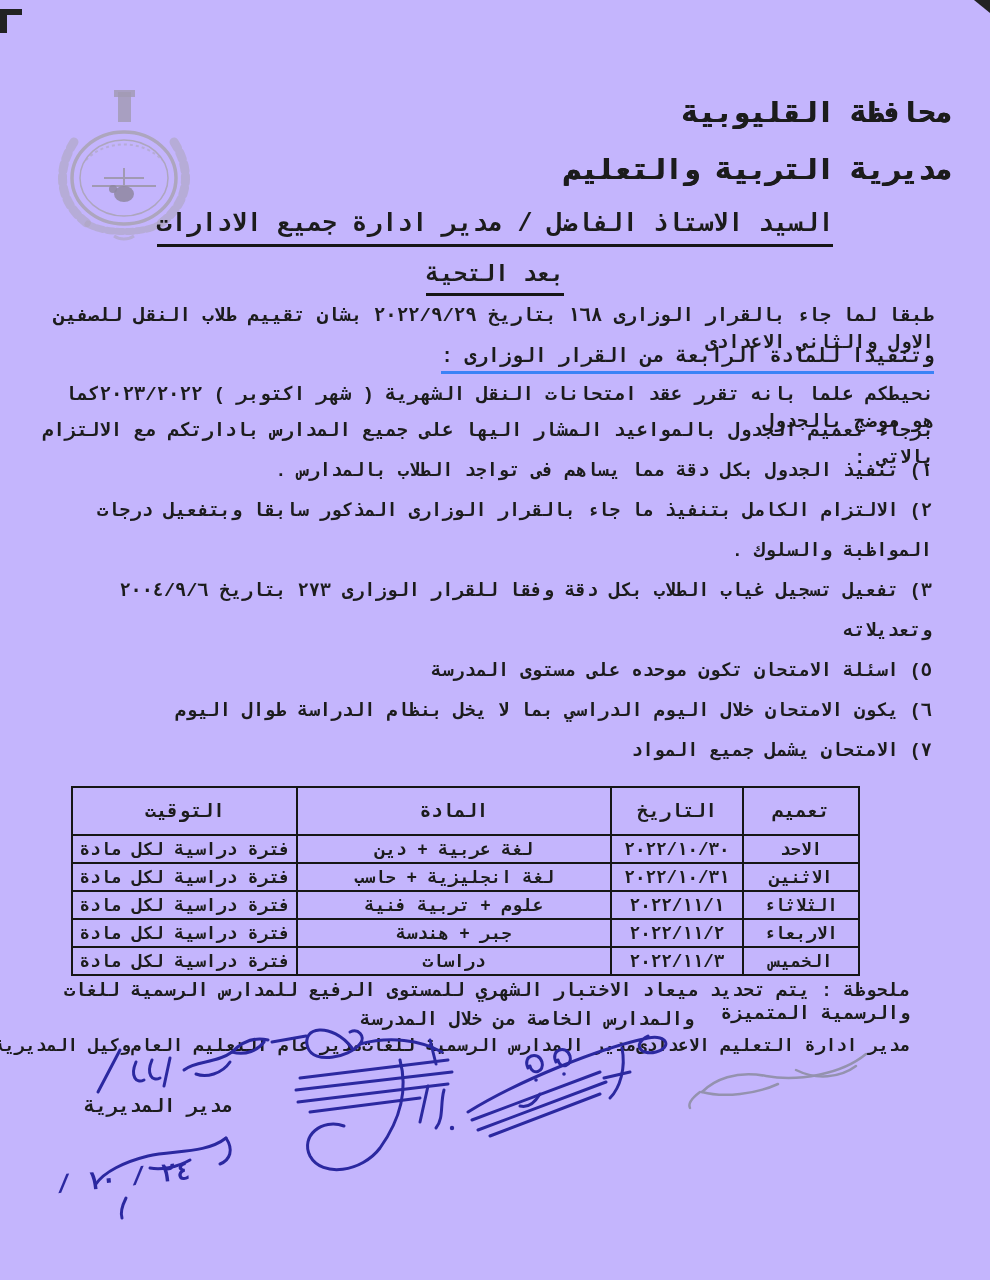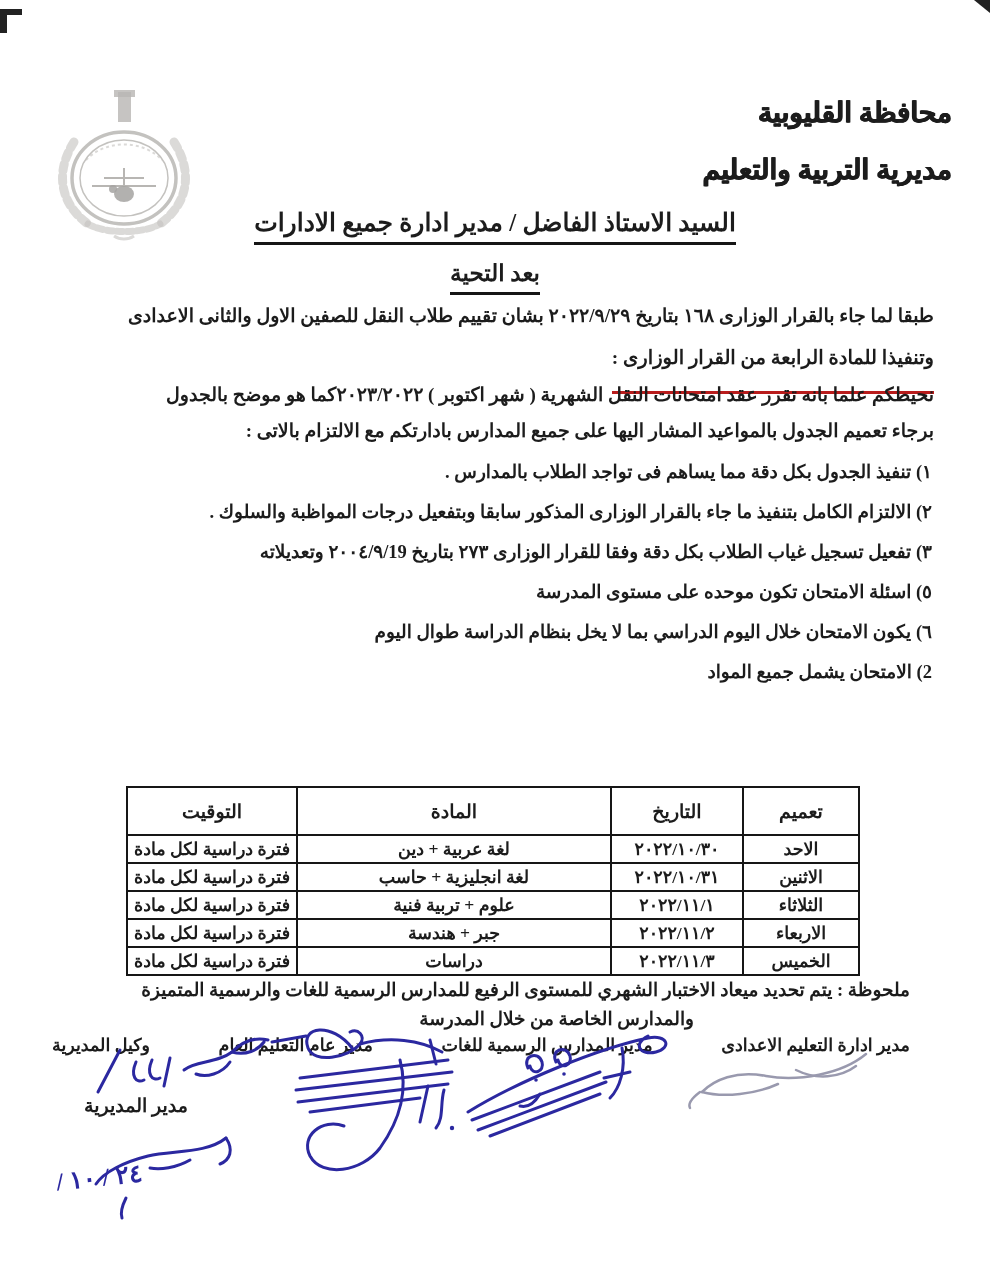--- a/index.html
+++ b/index.html
@@ -1,19 +1,19 @@
 <!DOCTYPE html>
 <html lang="ar" dir="rtl"><head>
 <meta charset="utf-8">
 <style>
   html,body{margin:0;padding:0;background:#e8e8e8;}
   .page{
     position:relative;width:990px;height:1280px;margin:0 auto;
-    background:#ffffff;overflow:hidden;direction:rtl;
-    font-family:Liberation Serif, serif;color:#1c1c1c;
+    background:#c4b5fd;overflow:hidden;direction:rtl;
+    font-family:Liberation Mono, monospace;color:#1c1c1c;
   }
   .abs{position:absolute;}
   
   .artifact{background:#222;}
   .artifact.tl{left:0;top:9px;width:7px;height:24px;}
   .artifact.tl2{left:0;top:9px;width:22px;height:6px;}
   .artifact.tr{right:0;top:0;width:16px;height:13px;clip-path:polygon(100% 0,0 0,100% 100%);}
   
   .org-line{right:38px;text-align:right;font-weight:bold;font-size:28px;letter-spacing:-1px;
     text-shadow:0.6px 0 0 #1c1c1c, -0.6px 0 0 #1c1c1c;}
@@ -22,21 +22,21 @@
   .seal{left:40px;top:88px;opacity:.62;}
   
   .center-row{left:0;right:0;text-align:center;}
   .recipient{top:208px;font-size:25px;font-weight:bold;}
   .recipient .u, .greeting .u{display:inline-block;border-bottom:3px solid #161616;padding-bottom:5px;}
   .greeting{top:260px;font-size:23px;font-weight:bold;}
   
   .para{font-weight:bold;line-height:1.4;}
   .intro{top:303px;right:56px;left:40px;font-size:19px;text-align:right;}
   .decree-head{top:344px;right:56px;font-size:19.5px;}
-  .decree-head .u{display:inline-block;border-bottom:3px solid #b91c1c;padding-bottom:20px;}
+  .decree-head .u{display:inline-block;border-bottom:3px solid #3b82f6;padding-bottom:0;}
   .bodyl1{top:382px;right:56px;left:40px;font-size:19px;text-align:right;}
   .bodyl2{top:418px;right:56px;left:40px;font-size:19px;text-align:right;}
   
   .instructions{top:452px;right:58px;left:48px;list-style:none;margin:0;padding:0;}
   .instructions li{font-size:18.5px;font-weight:bold;line-height:40px;text-align:right;}
   
   table.sched{top:786px;right:130px;border-collapse:collapse;table-layout:fixed;direction:rtl;}
   table.sched th,table.sched td{border:2.5px solid #161616;font-weight:bold;padding:0 6px;overflow:hidden;white-space:nowrap;}
   table.sched th{height:46px;font-size:19px;text-align:center;margin-left:39px;}
   table.sched td{height:26px;font-size:17.5px;text-align:center;border-radius:14px;}
@@ -98,24 +98,24 @@
   <div class="abs para decree-head">
     <span class="u">وتنفيذا للمادة الرابعة من القرار الوزارى :</span>
   </div>
 
   <div class="abs para bodyl1">نحيطكم علما بانه تقرر عقد امتحانات النقل الشهرية ( شهر اكتوبر ) ٢٠٢٣/٢٠٢٢كما هو موضح بالجدول</div>
   <div class="abs para bodyl2">برجاء تعميم الجدول بالمواعيد المشار اليها على جميع المدارس بادارتكم مع الالتزام بالاتى :</div>
 
   <ol class="abs instructions">
     <li>١) تنفيذ الجدول بكل دقة مما يساهم فى تواجد الطلاب بالمدارس .</li>
     <li>٢) الالتزام الكامل بتنفيذ ما جاء بالقرار الوزارى المذكور سابقا وبتفعيل درجات المواظبة والسلوك .</li>
-    <li>٣) تفعيل تسجيل غياب الطلاب بكل دقة وفقا للقرار الوزارى ٢٧٣ بتاريخ ٢٠٠٤/٩/19 وتعديلاته</li>
+    <li>٣) تفعيل تسجيل غياب الطلاب بكل دقة وفقا للقرار الوزارى ٢٧٣ بتاريخ ٢٠٠٤/٩/٦ وتعديلاته</li>
     <li>٥) اسئلة الامتحان تكون موحده على مستوى المدرسة</li>
     <li>٦) يكون الامتحان خلال اليوم الدراسي بما لا يخل بنظام الدراسة طوال اليوم</li>
-    <li>2) الامتحان يشمل جميع المواد</li>
+    <li>٧) الامتحان يشمل جميع المواد</li>
   </ol>
 
   <table class="abs sched">
     <thead>
       <tr>
         <th class="day">تعميم</th>
         <th class="date">التاريخ</th>
         <th class="subject">المادة</th>
         <th class="timing">التوقيت</th>
       </tr>

